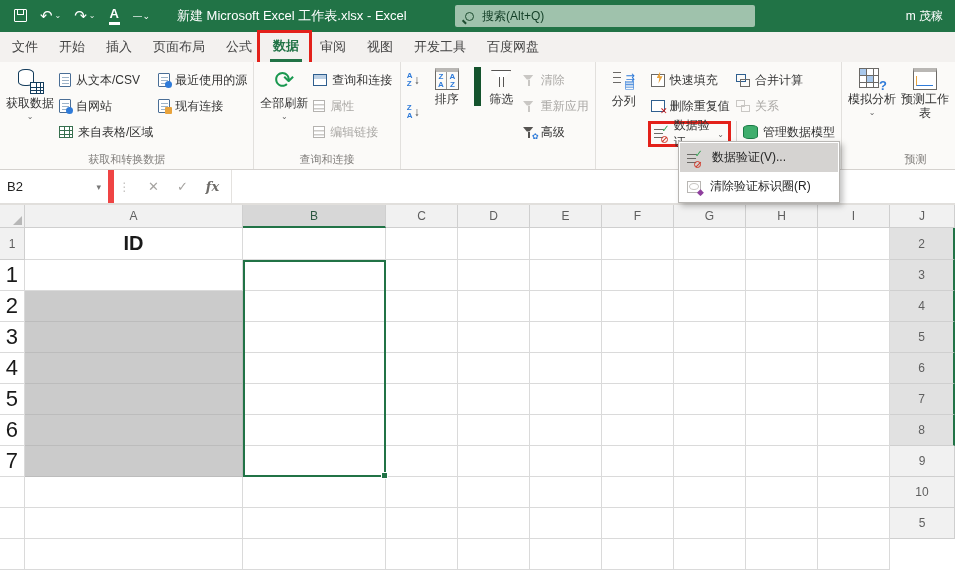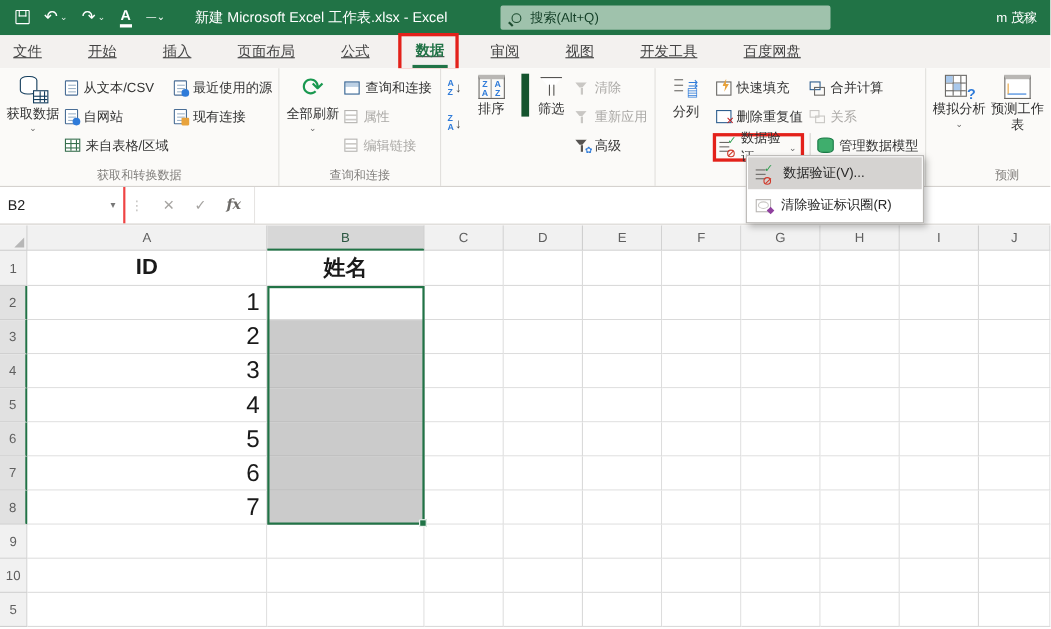--- a/index.html
+++ b/index.html
@@ -16,21 +16,21 @@
   .caret-s { font-size:8px; color:#e4efe8; }
   .i-fontA { font-size:13px; font-weight:bold; border-bottom:3px solid #fff; line-height:1.1; padding:0 1px; }
   .i-more { font-size:9px; letter-spacing:-1px; }
   .tb-title { font-size:13px; margin-left:18px; white-space:nowrap; }
   .searchbox { position:absolute; left:455px; top:5px; width:300px; height:22px; background:#9fc2ac; border-radius:2px; display:flex; align-items:center; gap:8px; padding:0 10px; color:#123e26; font-size:12px; }
   .i-mag { width:9px; height:9px; border:1.6px solid #1d4d30; border-radius:50%; position:relative; flex:0 0 auto; }
   .i-mag::after { content:""; position:absolute; left:-4px; top:8px; width:5px; height:1.6px; background:#1d4d30; transform:rotate(45deg); }
   .tb-user { position:absolute; right:12px; top:0; height:32px; display:flex; align-items:center; font-size:12px; color:#fff; }
 
   
-  .tabrow { position:absolute; top:32px; left:0; width:955px; height:30px; background:#f3f1ef; display:flex; align-items:center; gap:42px; padding-left:12px; font-size:13px; color:#444;text-decoration:underline; }
+  .tabrow { position:absolute; top:32px; left:0; width:955px; height:30px; background:#f3f1ef; display:flex; align-items:center; gap:21px; padding-left:12px; font-size:13px; color:#444; }
   .tab { white-space:nowrap; cursor:default; }
   .tab.active-wrap { position:relative; color:#217346; font-weight:bold; padding-bottom:2px; }
   .tab.active-wrap .underline { position:absolute; left:-3px; right:-3px; bottom:-5px; height:3px; background:#217346; }
   .red-tab-box { position:absolute; left:-16px; right:-13px; top:-7px; bottom:-8px; border:3px solid #e3211a; pointer-events:none; }
 
   
   .ribbon { position:absolute; top:62px; left:0; width:955px; height:108px; background:#fbfaf8; border-bottom:1px solid #d5d2cf; display:flex; }
   .rgroup { position:relative; border-right:1px solid #e2e0dd; display:flex; align-items:flex-start; gap:5px; padding:5px 6px 16px 6px; }
   .rg-label { position:absolute; bottom:2px; left:0; right:0; text-align:center; font-size:11px; color:#807e7b; white-space:nowrap; }
   .bigbtn { width:48px; min-width:44px; display:flex; flex-direction:column; align-items:center; text-align:center; font-size:12px; color:#333; line-height:1.2; padding-top:1px; gap:2px; }
@@ -112,21 +112,21 @@
      linear-gradient(#6b6966,#6b6966) 12.5px 0/1px 100% no-repeat,#fff; }
   .i-whatif .q { position:absolute; right:-2px; bottom:-2px; color:#2f7bd9; font-size:13px; font-weight:bold; line-height:1; }
   .i-fcast { width:24px; height:22px; border:1.3px solid #6b6966; border-top:4px solid #b9b7b4; background:#fff; position:relative; }
   .i-fcast::after { content:""; position:absolute; left:2px; bottom:3px; width:16px; height:9px; border-bottom:1.6px solid #2f7bd9; border-left:1.6px solid #e8a33d; }
 
   .dv-wrap { position:relative; display:flex; align-items:center; gap:4px; height:26px; border:3px solid #e3211a; padding:0 4px 0 3px; margin-left:-3px; }
   .mdm-row { border-left:1px solid #d5d3d0; padding-left:6px; }
 
   
   .fbar { position:absolute; top:170px; left:0; width:955px; height:35px; background:#fff; border-bottom:2px solid #e1dfdc; display:flex; align-items:stretch; }
-  .namebox { width:114px; display:flex; align-items:center; justify-content:space-between; padding:0 7px; font-size:13px; color:#222; border-right:2px solid #ef4444; }
+  .namebox { width:114px; display:flex; align-items:center; justify-content:space-between; padding:0 7px; font-size:13px; color:#222; border-right:6px solid #ef4444; }
   .nb-caret { font-size:9px; color:#777; }
   .fbar-dots { width:22px; display:flex; align-items:center; justify-content:center; color:#c3c1be; font-size:12px; letter-spacing:1px; }
   .fbtns { display:flex; align-items:center; gap:18px; padding:0 12px; border-right:1px solid #e4e2df; color:#a5a3a0; font-size:13px; }
   .fx { font-family:"DejaVu Serif",serif; font-style:italic; color:#6d6b68; font-weight:bold; }
   .finput { flex:1; background:#fff; }
 
   
   .sheet { position:absolute; top:205px; left:0; width:955px; height:367px; background:#fff; }
   .grid { display:grid; grid-template-columns:25px 218px 143px 72px 72px 72px 72px 72px 72px 72px 65px; grid-template-rows:23px 32px repeat(10,31px); }
   .ch, .rh, .corner { background:#f1f1f1; border-right:1px solid #cfcfcf; border-bottom:1px solid #cfcfcf; display:flex; align-items:center; justify-content:center; font-size:12px; color:#5f5f5f; }
@@ -391,21 +391,20 @@
     <div class="ch">D</div>
     <div class="ch">E</div>
     <div class="ch">F</div>
     <div class="ch">G</div>
     <div class="ch">H</div>
     <div class="ch">I</div>
     <div class="ch">J</div>
 
     <div class="rh">1</div>
     <div class="cell hdrtext">ID</div>
-    <div class="cell hdrtext">姓名</div>
     <div class="cell"></div>
       <div class="cell"></div>
       <div class="cell"></div>
       <div class="cell"></div>
       <div class="cell"></div>
       <div class="cell"></div>
       <div class="cell"></div>
       <div class="cell"></div>
 
     <div class="rh sel">2</div>

